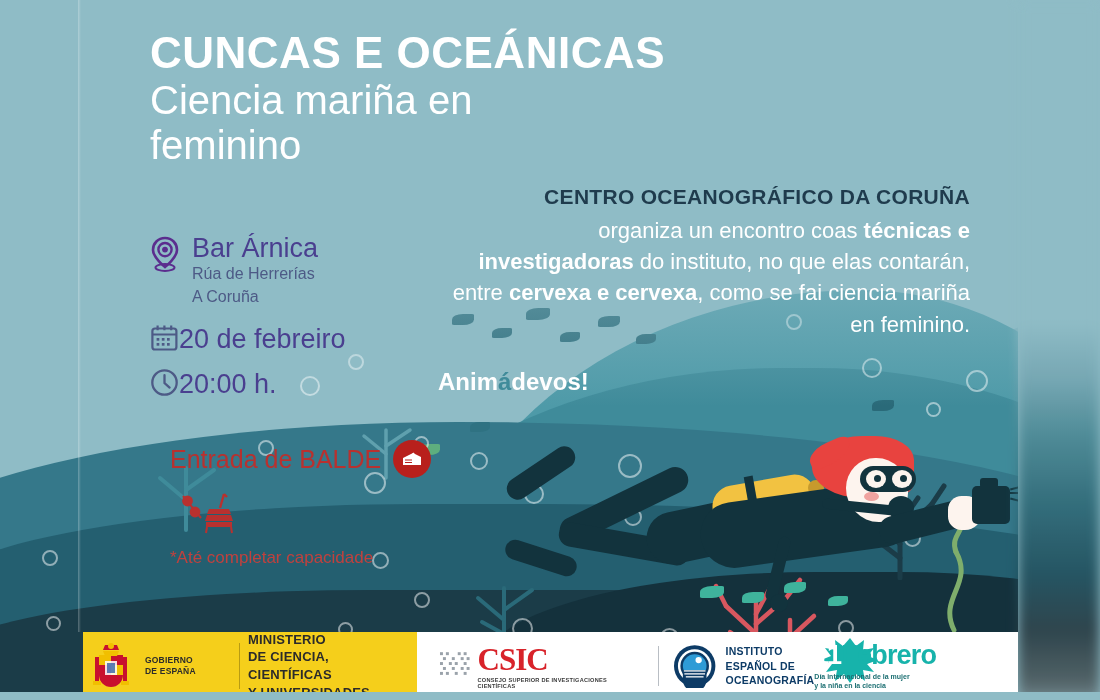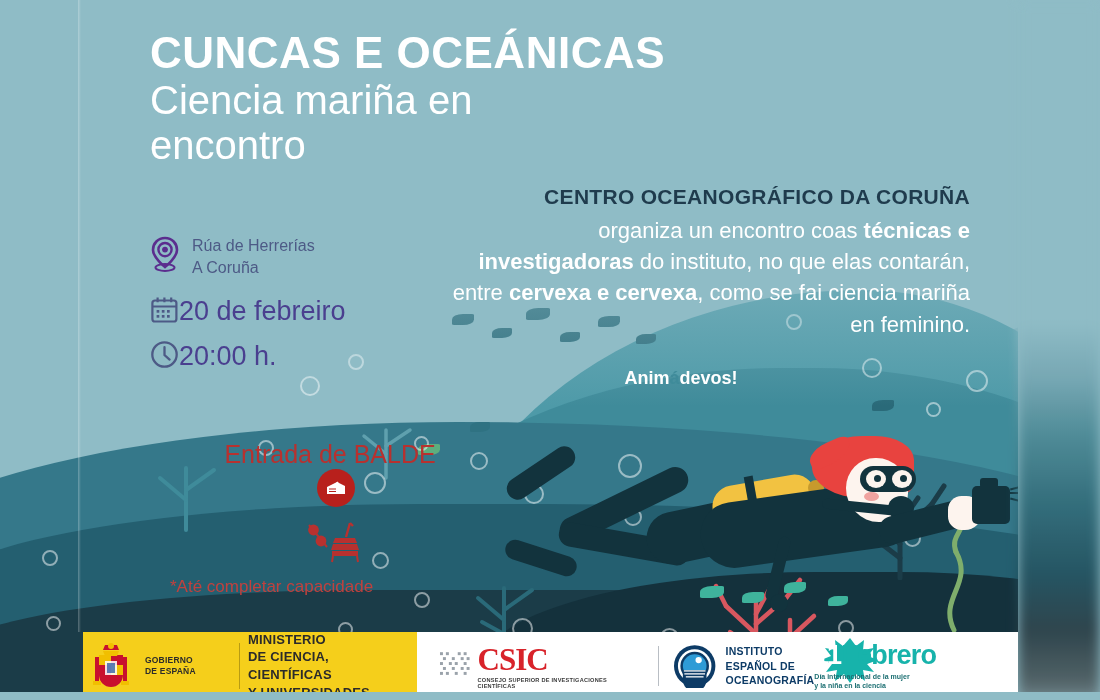--- a/index.html
+++ b/index.html
@@ -100,38 +100,38 @@
   .h1{font-size:44px;font-weight:bold;color:#ffffff;letter-spacing:.5px;line-height:1.05;
     margin:0 0 2px 0;}
   .h2{font-size:40px;font-weight:400;color:#ffffff;line-height:1.12;margin:0;}
 
   
   .desc{position:absolute;left:440px;top:182px;width:530px;text-align:right;
     color:#ffffff;font-size:22px;line-height:1.42;}
   .desc .lead{display:block;color:#1f3b4d;font-weight:bold;font-size:21px;letter-spacing:.3px;
     margin-bottom:3px;}
   .desc b{font-weight:bold;color:#ffffff;}
-  .animade{position:absolute;left:416px;top:368px;width:530px;text-align:center;
-    font-size:18px;font-weight:bold;color:#ffffff;}
+  .animade{position:absolute;left:438px;top:368px;width:530px;text-align:left;
+    font-size:24px;font-weight:bold;color:#ffffff;}
   .animade .accent{color:#3f8b9a;}
 
   
   .info{position:absolute;left:150px;top:234px;width:300px;}
   .row{display:flex;align-items:flex-start;margin-bottom:14px;}
   .row .ico{width:42px;flex:0 0 42px;display:flex;align-items:flex-start;justify-content:flex-start;
     padding-top:2px;}
   .venue-name{font-size:27px;color:#4a3f8f;line-height:1.05;margin:0;}
   .venue-sub{font-size:16px;color:#4d5a86;line-height:1.28;margin:2px 0 0 0;}
   .row-date{display:flex;align-items:center;margin-top:16px;margin-bottom:12px;}
   .row-time{display:flex;align-items:center;}
   .big{font-size:27px;color:#4a3f8f;}
 
   
   .offer{position:absolute;left:170px;top:440px;width:320px;color:#b8312f;}
-  .offer-line{display:flex;align-items:center;font-size:25px;margin-bottom:14px;flex-direction:column;}
+  .offer-line{display:flex;align-items:center;font-size:25px;margin-bottom:14px;}
   .offer-line .txt{white-space:nowrap;}
   .ticket-badge{width:38px;height:38px;border-radius:50%;background:#b8201c;
     margin-left:12px;display:flex;align-items:center;justify-content:center;flex:0 0 38px;}
   .food-icons{margin-left:10px;display:flex;align-items:center;flex:0 0 auto;}
   .note{font-size:17px;color:#c0413e;margin-top:10px;}
 
   
   .footer{position:absolute;left:83px;top:632px;width:935px;height:68px;background:#ffffff;
     display:flex;align-items:stretch;}
   .gob{width:334px;background:#f5cf1b;display:flex;align-items:center;}
@@ -307,21 +307,21 @@
     </div>
     <div class="sea-grad"></div>
   </div>
 
   <div class="bg-seam"></div>
   <div class="bg-blur-right"></div>
 
   <div class="headline">
     <div class="h1">CUNCAS E OCEÁNICAS</div>
     <div class="h2">Ciencia mariña en</div>
-    <div class="h2">encontro</div>
+    <div class="h2">feminino</div>
   </div>
 
   <div class="desc">
     <span class="lead">CENTRO OCEANOGRÁFICO DA CORUÑA</span>
     <span>organiza un encontro coas </span><b>técnicas e investigadoras</b><span> do instituto, no que elas contarán, entre </span><b>cervexa e cervexa</b><span>, como se fai ciencia mariña en feminino.</span>
   </div>
   <div class="animade">
     <span>Anim</span><span class="accent">á</span><span>devos!</span>
   </div>
 
@@ -329,20 +329,21 @@
     <div class="row">
       <div class="ico">
         <svg width="30" height="38" viewBox="0 0 30 38">
           <path d="M15 2 C8 2 3 7.4 3 14 C3 21.4 15 31 15 31 C15 31 27 21.4 27 14 C27 7.4 22 2 15 2 Z" fill="none" stroke="#5b2d8e" stroke-width="2.6"></path>
           <circle cx="15" cy="13.6" r="6.6" fill="none" stroke="#5b2d8e" stroke-width="2.4"></circle>
           <circle cx="15" cy="13.6" r="2.9" fill="#5b2d8e"></circle>
           <ellipse cx="15" cy="31.5" rx="9.5" ry="3.4" fill="none" stroke="#5b2d8e" stroke-width="2"></ellipse>
         </svg>
       </div>
       <div>
+        <div class="venue-name">Bar Árnica</div>
         <div class="venue-sub">Rúa de Herrerías</div>
         <div class="venue-sub">A Coruña</div>
       </div>
     </div>
     <div class="row-date">
       <div class="ico">
         <svg width="29" height="29" viewBox="0 0 29 29">
           <rect x="2.4" y="5.5" width="24" height="21" rx="2.6" fill="none" stroke="#4d5a86" stroke-width="2.2"></rect>
           <path d="M2.4 11.5 H26.4" stroke="#4d5a86" stroke-width="2"></path>
           <path d="M7.6 2.6 V7.2 M14.4 2.6 V7.2 M21.2 2.6 V7.2" stroke="#4d5a86" stroke-width="2.2"></path>

